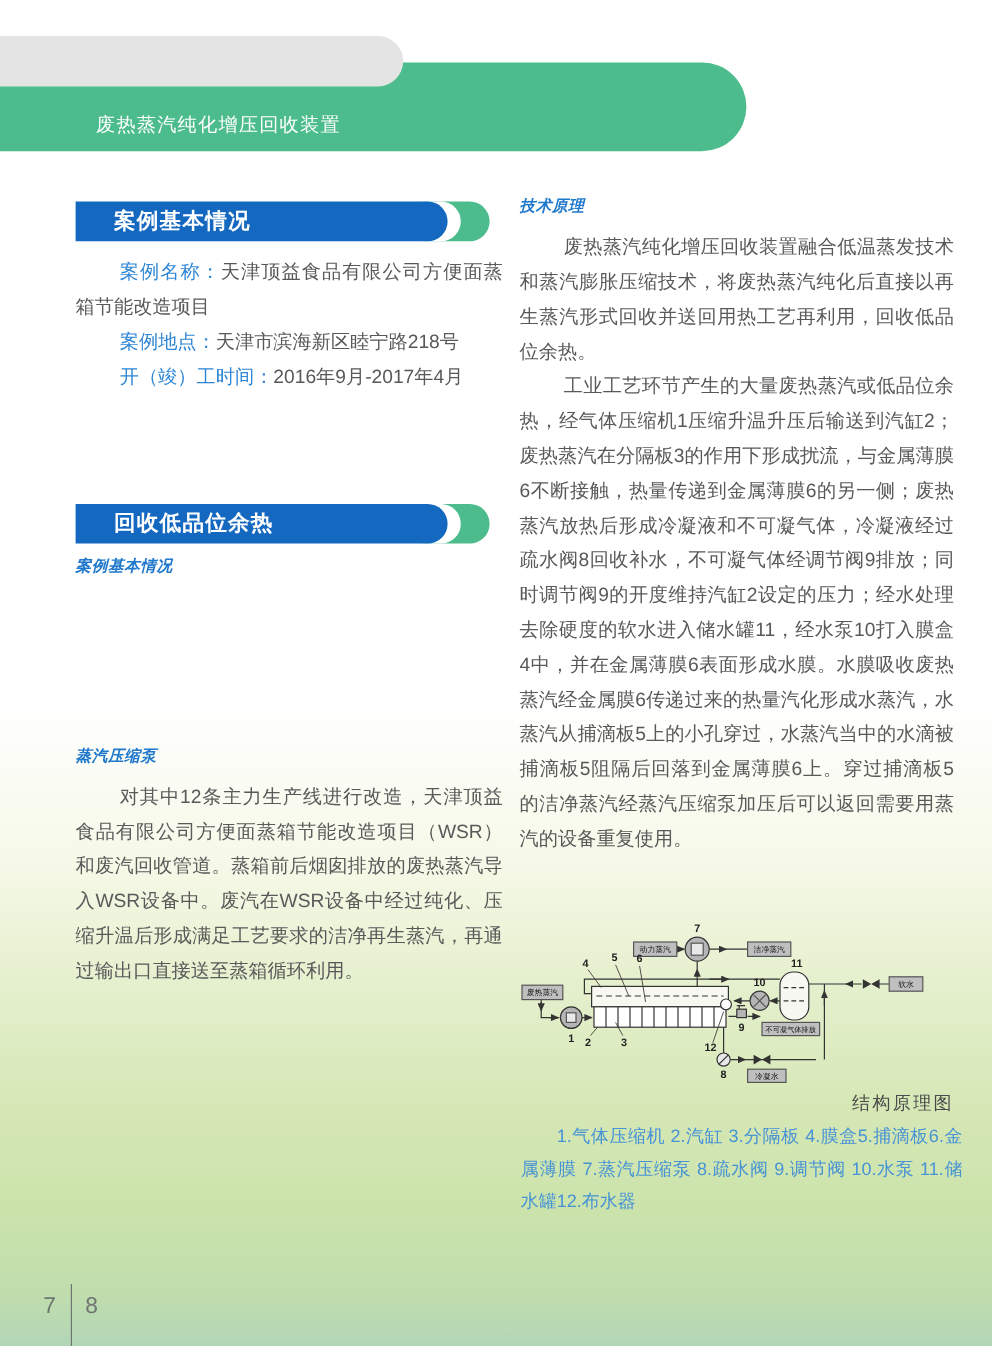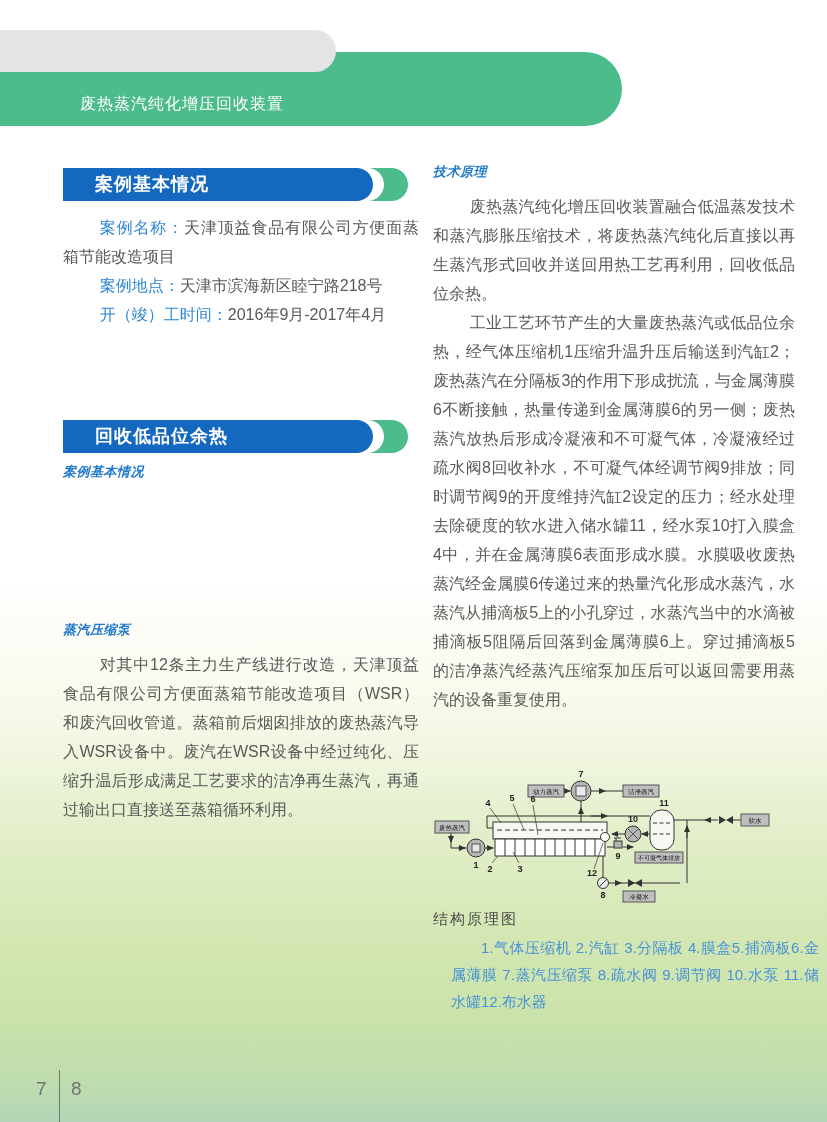--- a/index.html
+++ b/index.html
@@ -44,24 +44,24 @@
     font-size:16px;line-height:29px;color:#595959;
     text-align:justify;margin:0;
   }
   .body-text p{margin:0;text-indent:2.3em;}
   .blue-label{color:#2e86d5;}
   .sub-head{font-size:13px;font-weight:bold;color:#1f78cc;margin:0;letter-spacing:.5px;font-style:italic;}
   
   .diagram{position:absolute;left:431px;top:764px;width:366px;height:146px;}
   .diag-caption{
     position:absolute;left:433px;top:910px;width:362px;
-    text-align:left;font-size:15px;color:#4b4b4b;letter-spacing:2px;
+    text-align:right;font-size:15px;color:#4b4b4b;letter-spacing:2px;
   }
   .diag-legend{
-    position:absolute;left:451px;top:934px;width:368px;
+    position:absolute;left:434px;top:934px;width:368px;
     font-size:15px;line-height:27px;color:#4793d6;
     text-align:justify;text-indent:2em;margin:0;
   }
   
   .pageno{position:absolute;top:1078px;font-size:19px;color:#6f7570;}
   .pageno-left{left:36px;}
   .pageno-right{left:71px;}
   .page-divider{position:absolute;left:59px;top:1070px;width:1px;height:52px;background:#6f7570;}
   
   .diagram text{font-family:"Liberation Sans","DejaVu Sans",sans-serif;}

